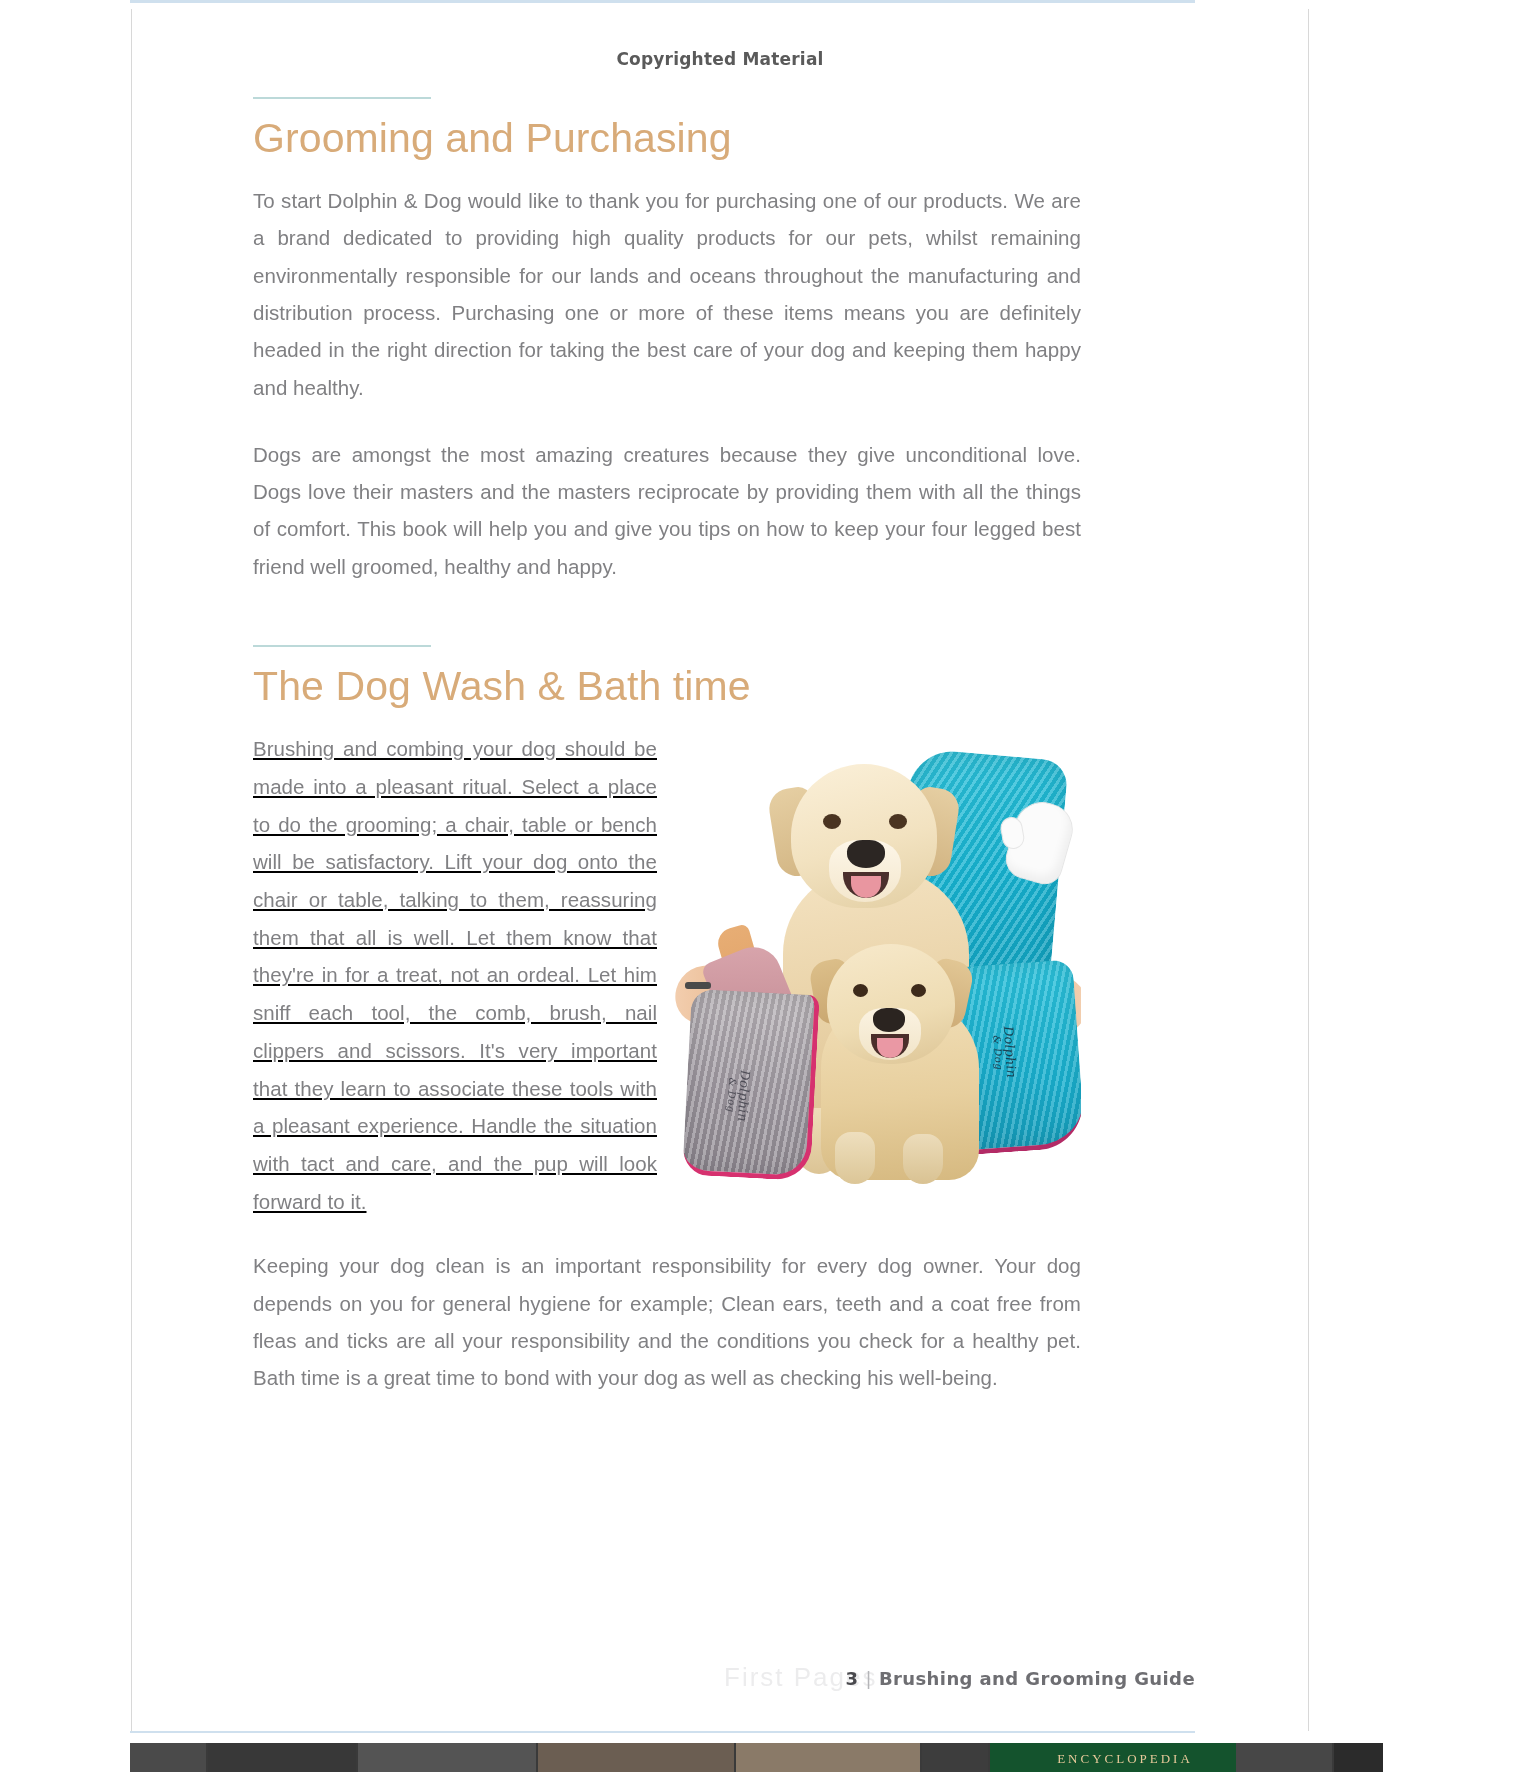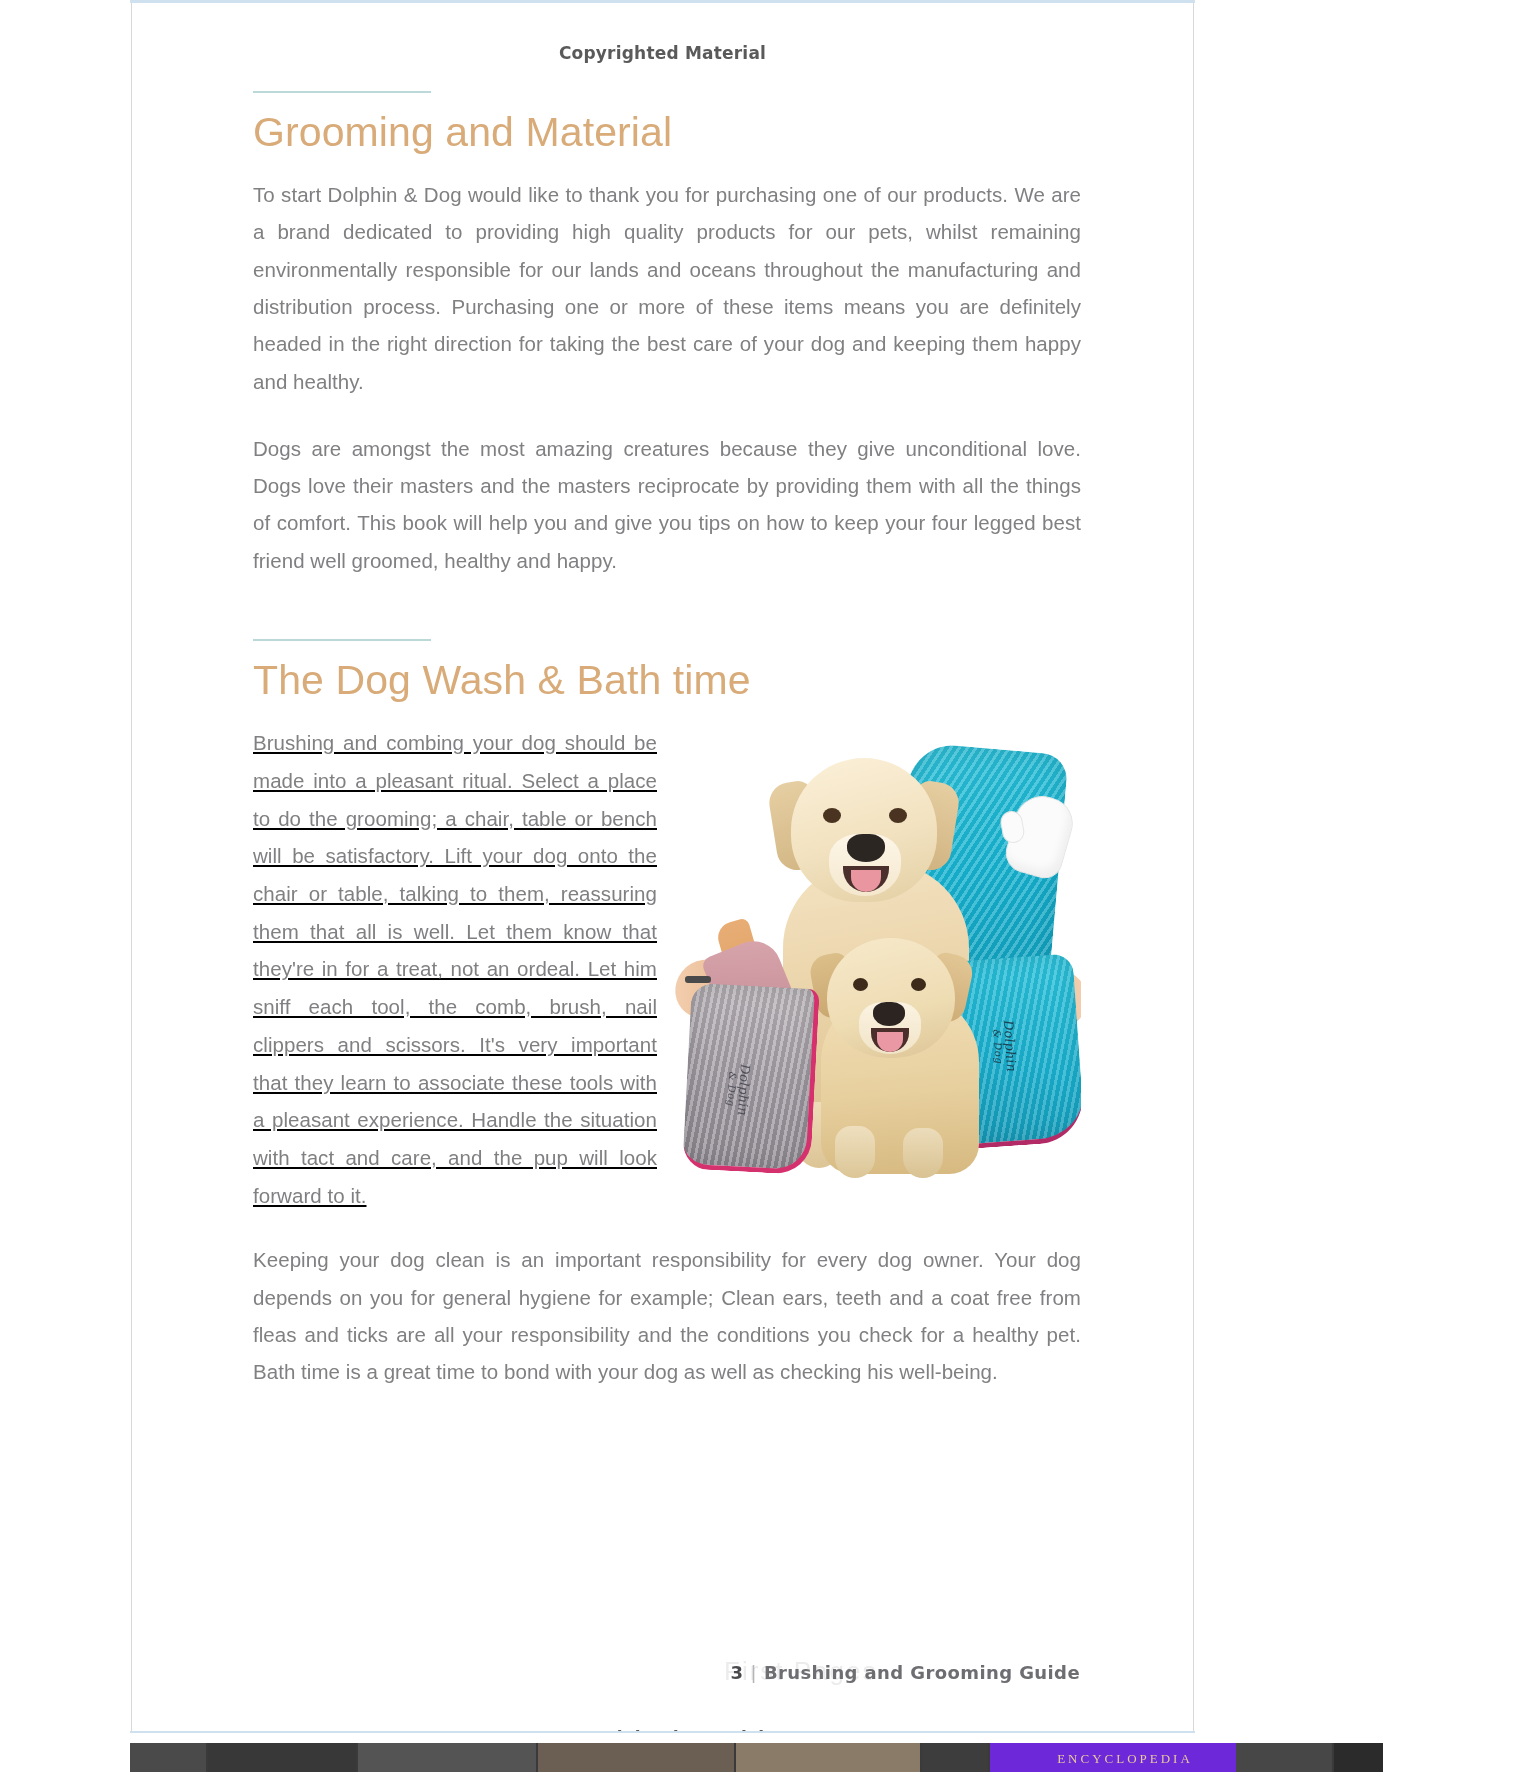--- a/index.html
+++ b/index.html
@@ -30,22 +30,22 @@
     left: 130px; top: 0;
     width: 1065px;
     height: 3px;
     background: #cfe0ee;
   }
 
   
   #page-sheet {
     position: absolute;
     left: 131px;
-    top: 3px;
-    width: 1063px;
+    top: 9px;
+    width: 1178px;
     height: 1728px;
     background: #ffffff;
     border-left: 1px solid #d8d8d8;
     border-right: 1px solid #d8d8d8;
     box-sizing: border-box;
     padding-left: 18px;
   }
 
   .page-inner {
     position: absolute;
@@ -515,21 +515,21 @@
     top: 0;
     height: 29px;
     background: #2f2f2f;
   }
   .thumb.t1 { left: 0;    width: 76px; background:#4a4a4a; }
   .thumb.t2 { left: 78px; width: 148px; background:#383838; }
   .thumb.t3 { left: 228px; width: 178px; background:#545454; }
   .thumb.t4 { left: 408px; width: 196px; background:#6b5e52; }
   .thumb.t5 { left: 606px; width: 184px; background:#8a7a68; }
   .thumb.t6 { left: 792px; width: 66px;  background:#3d3d3d; }
-  .thumb.t7 { left: 860px; width: 270px; background:#6d28d9; }
+  .thumb.t7 { left: 860px; width: 270px; background:#14532d; }
   .thumb.t8 { left: 1106px; width: 96px; background:#474747; }
   .thumb.t9 { left: 1204px; width: 49px; background:#2b2b2b; }
   .thumb-label {
     position: absolute;
     left: 0; top: 8px;
     width: 100%;
     text-align: center;
     font-family: "Liberation Serif", serif;
     font-size: 13px;
     letter-spacing: 3px;
@@ -562,21 +562,21 @@
 
   <div id="page-sheet">
     <div class="page-inner">
 
       <div class="running-head">Copyrighted Material</div>
 
       <div class="content">
 
         <div>
           <div class="sec-rule"></div>
-          <h1 class="section-title">Grooming and Material</h1>
+          <h1 class="section-title">Grooming and Purchasing</h1>
 
           <p class="body">To start Dolphin &amp; Dog would like to thank you for purchasing one of our products. We are a brand dedicated to providing high quality products for our pets, whilst remaining environmentally responsible for our lands and oceans throughout the manufacturing and distribution process. Purchasing one or more of these items means you are definitely headed in the right direction for taking the best care of your dog and keeping them happy and healthy.</p>
 
           <p class="body last">Dogs are amongst the most amazing creatures because they give unconditional love. Dogs love their masters and the masters reciprocate by providing them with all the things of comfort. This book will help you and give you tips on how to keep your four legged best friend well groomed, healthy and happy.</p>
         </div>
 
         <div class="section-gap"></div>
 
         <div>
           <div class="sec-rule"></div>

